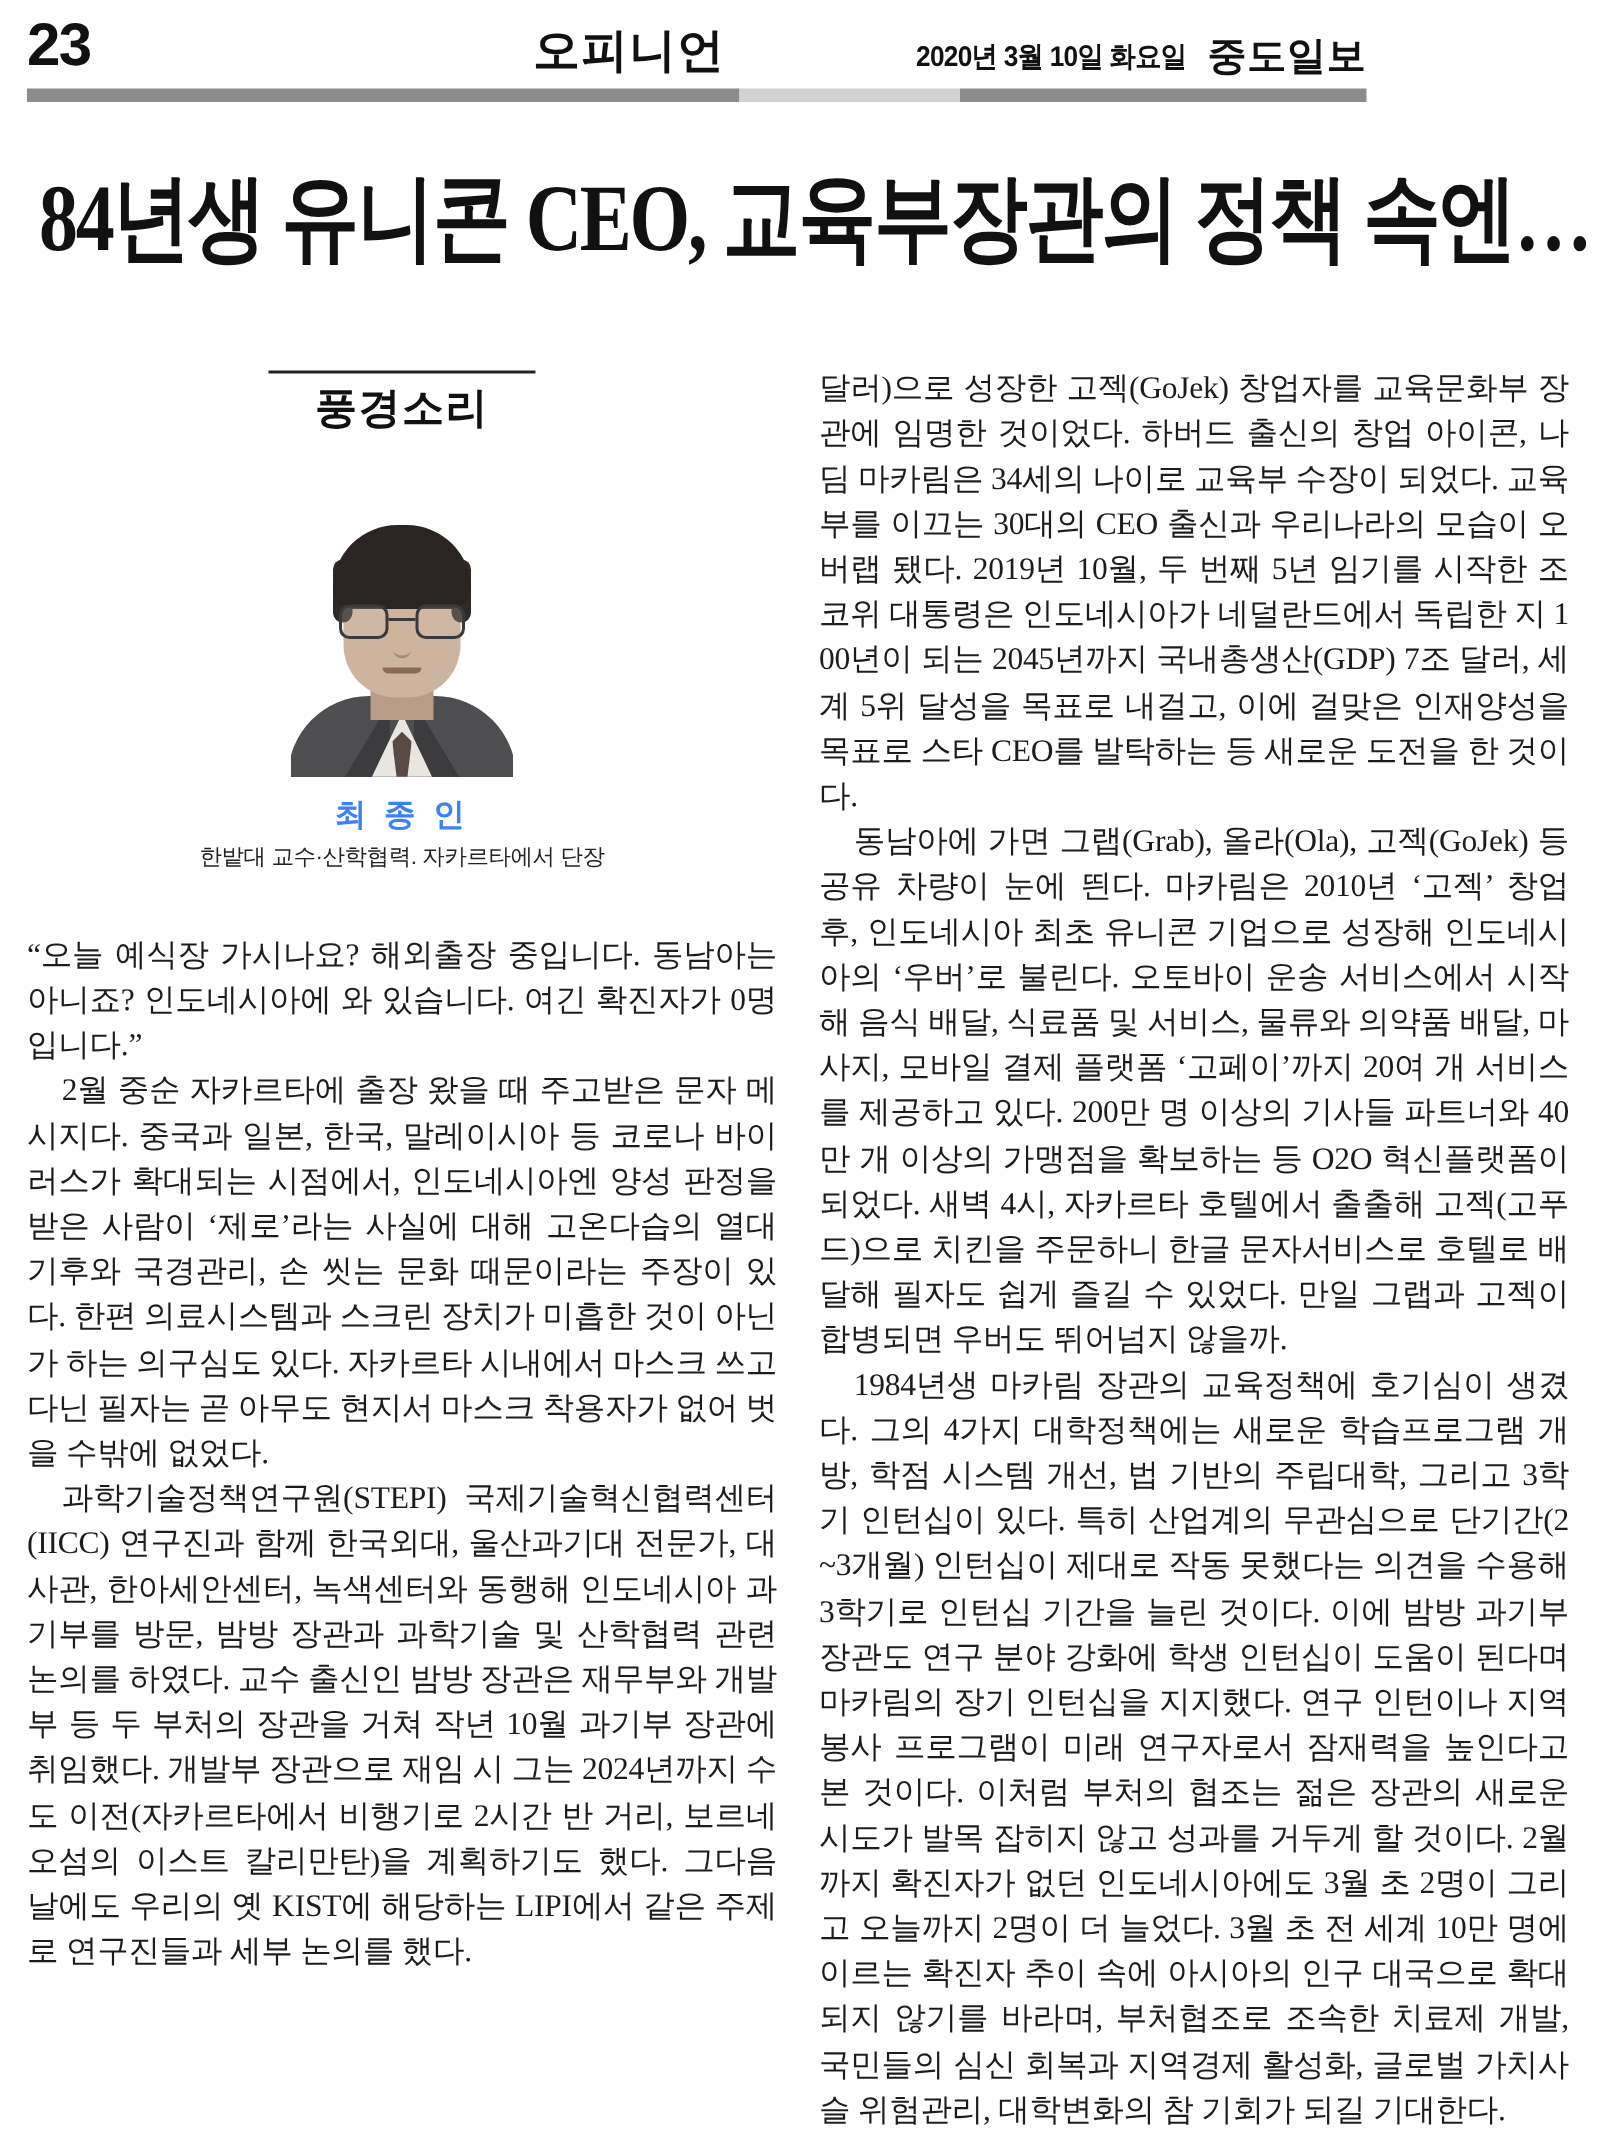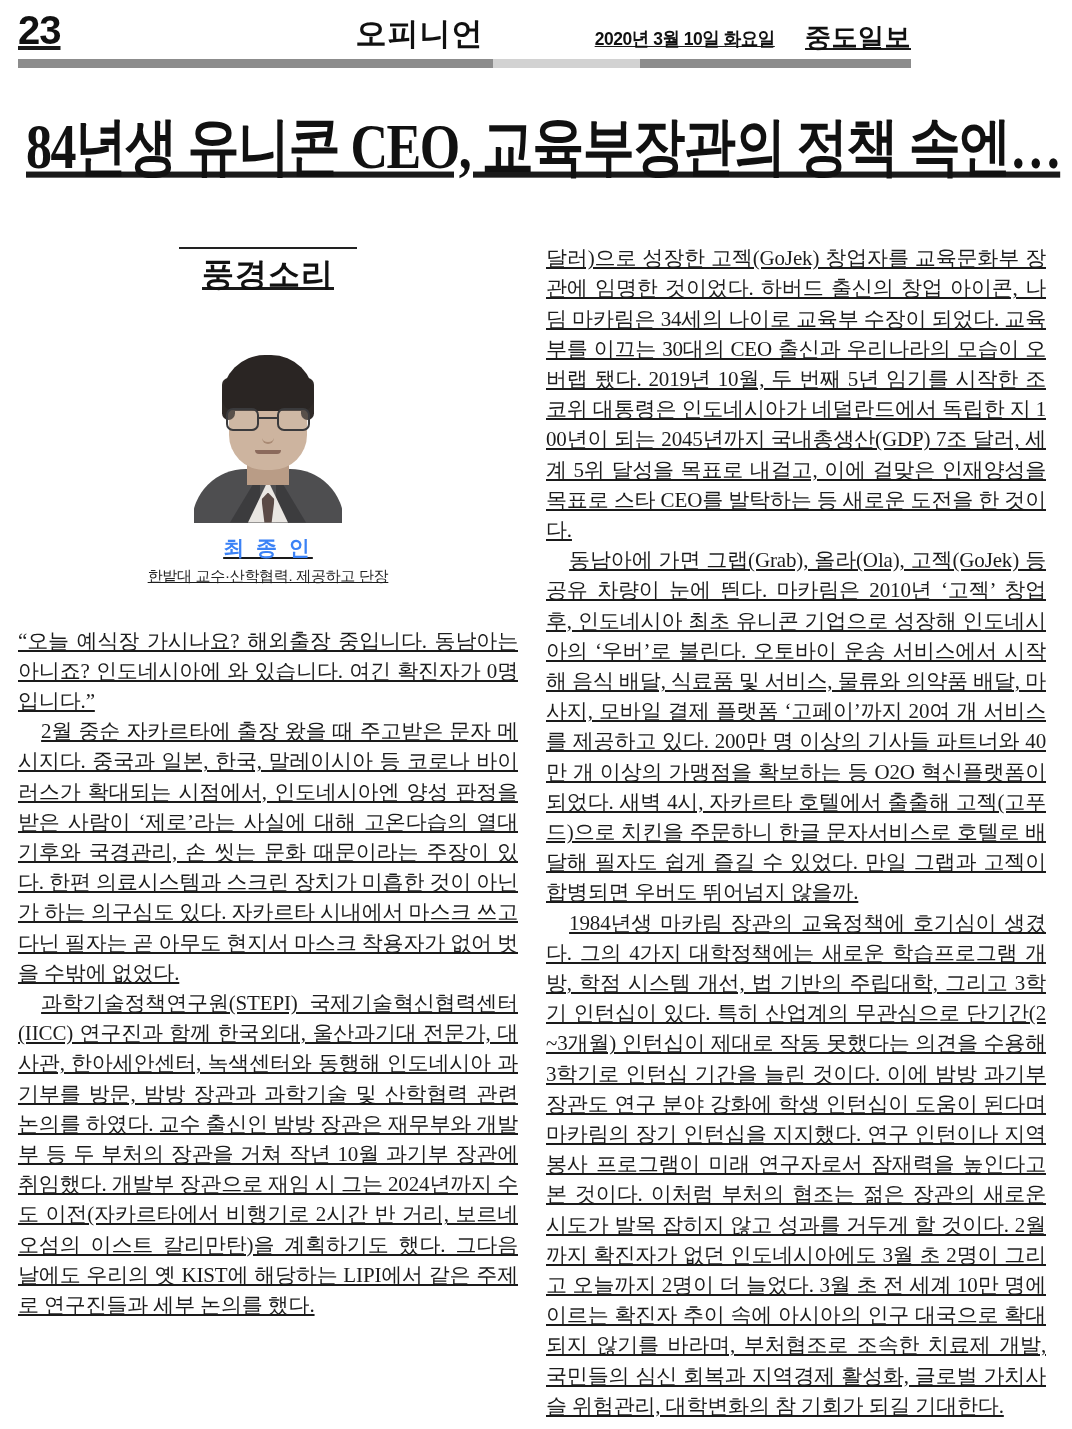--- a/index.html
+++ b/index.html
@@ -15,21 +15,20 @@
     overflow: hidden;
     position: relative;
   }
 
   .page {
     position: relative;
     width: 929px;
     height: 1429px;
     box-sizing: border-box;
     padding: 0 18px;
-    text-decoration: underline;
   }
 
   
   .masthead {
     position: relative;
     height: 52px;
     display: flex;
     align-items: flex-end;
     justify-content: space-between;
   }
@@ -53,21 +52,21 @@
     position: absolute;
     left: 0;
     right: 0;
     bottom: 3px;
     text-align: center;
     margin-left: -90px;
   }
   .masthead-right {
     display: flex;
     align-items: flex-end;
-    gap: 30px;
+    gap: 14px;
     padding-bottom: 2px;
   }
   .issue-date {
     font-family: "Liberation Sans", sans-serif;
     font-weight: 700;
     font-size: 19px;
     line-height: 1.1;
     color: #111;
     letter-spacing: -0.5px;
     transform: scaleX(0.92);
@@ -125,21 +124,21 @@
   }
   .column-brand-rule {
     width: 178px;
     height: 2px;
     background: #222;
     margin: 0 auto 6px auto;
   }
   .column-brand {
     font-family: "Liberation Sans", sans-serif;
     font-weight: 700;
-    font-size: 32px;
+    font-size: 28px;
     letter-spacing: 1px;
     color: #111;
     line-height: 1.2;
   }
 
   .author-photo {
     width: 148px;
     height: 193px;
     margin: 36px auto 0 auto;
     position: relative;
@@ -359,21 +358,21 @@
         <div class="ph-glasses">
           <div class="ph-lens l"></div>
           <div class="ph-bridge"></div>
           <div class="ph-lens r"></div>
         </div>
         <div class="ph-nose"></div>
         <div class="ph-mouth"></div>
       </div>
 
       <div class="author-name">최 종 인</div>
-      <div class="author-affil">한밭대 교수·산학협력. 제공하고 단장</div>
+      <div class="author-affil">한밭대 교수·산학협력. 자카르타에서 단장</div>
 
       <div class="article-text">
         <p>“오늘 예식장 가시나요? 해외출장 중입니다. 동남아는 아니죠? 인도네시아에 와 있습니다. 여긴 확진자가 0명입니다.”</p>
         <p class="indent">2월 중순 자카르타에 출장 왔을 때 주고받은 문자 메시지다. 중국과 일본, 한국, 말레이시아 등 코로나 바이러스가 확대되는 시점에서, 인도네시아엔 양성 판정을 받은 사람이 ‘제로’라는 사실에 대해 고온다습의 열대기후와 국경관리, 손 씻는 문화 때문이라는 주장이 있다. 한편 의료시스템과 스크린 장치가 미흡한 것이 아닌가 하는 의구심도 있다. 자카르타 시내에서 마스크 쓰고 다닌 필자는 곧 아무도 현지서 마스크 착용자가 없어 벗을 수밖에 없었다.</p>
         <p class="indent">과학기술정책연구원(STEPI) 국제기술혁신협력센터(IICC) 연구진과 함께 한국외대, 울산과기대 전문가, 대사관, 한아세안센터, 녹색센터와 동행해 인도네시아 과기부를 방문, 밤방 장관과 과학기술 및 산학협력 관련 논의를 하였다. 교수 출신인 밤방 장관은 재무부와 개발부 등 두 부처의 장관을 거쳐 작년 10월 과기부 장관에 취임했다. 개발부 장관으로 재임 시 그는 2024년까지 수도 이전(자카르타에서 비행기로 2시간 반 거리, 보르네오섬의 이스트 칼리만탄)을 계획하기도 했다. 그다음 날에도 우리의 옛 KIST에 해당하는 LIPI에서 같은 주제로 연구진들과 세부 논의를 했다.</p>
       </div>
     </div>
 
     <div class="col right">
       <div class="article-text">

